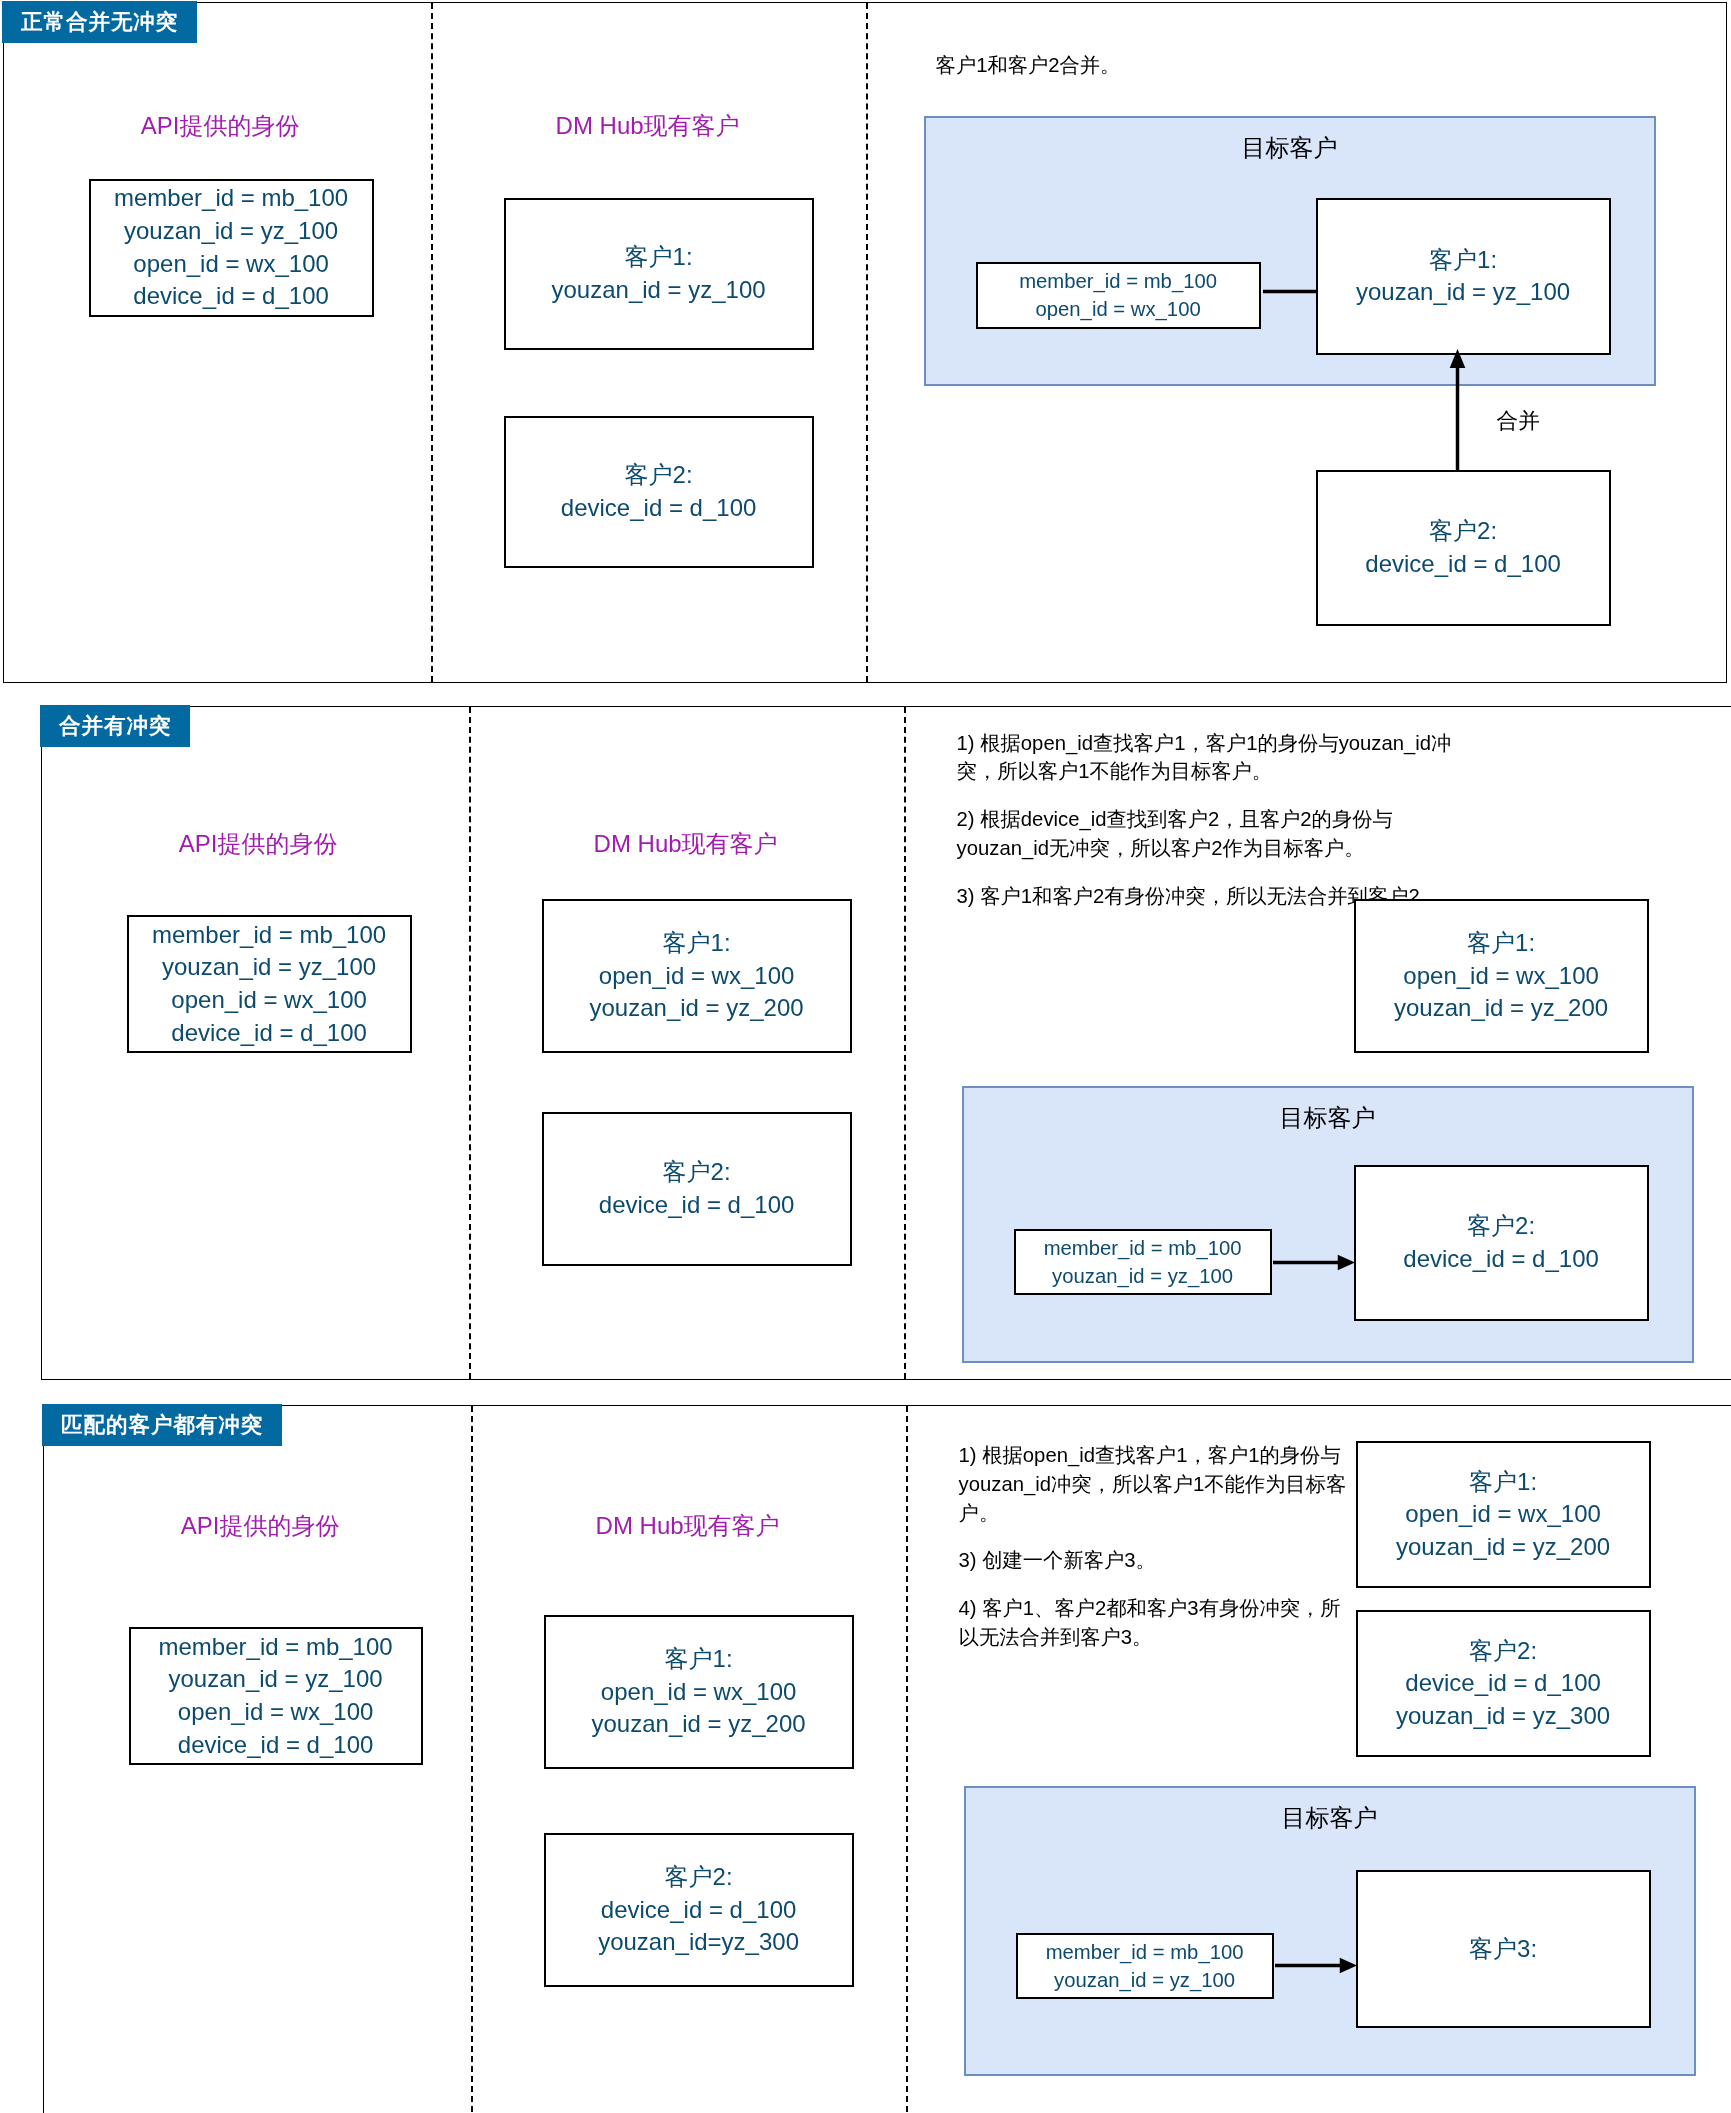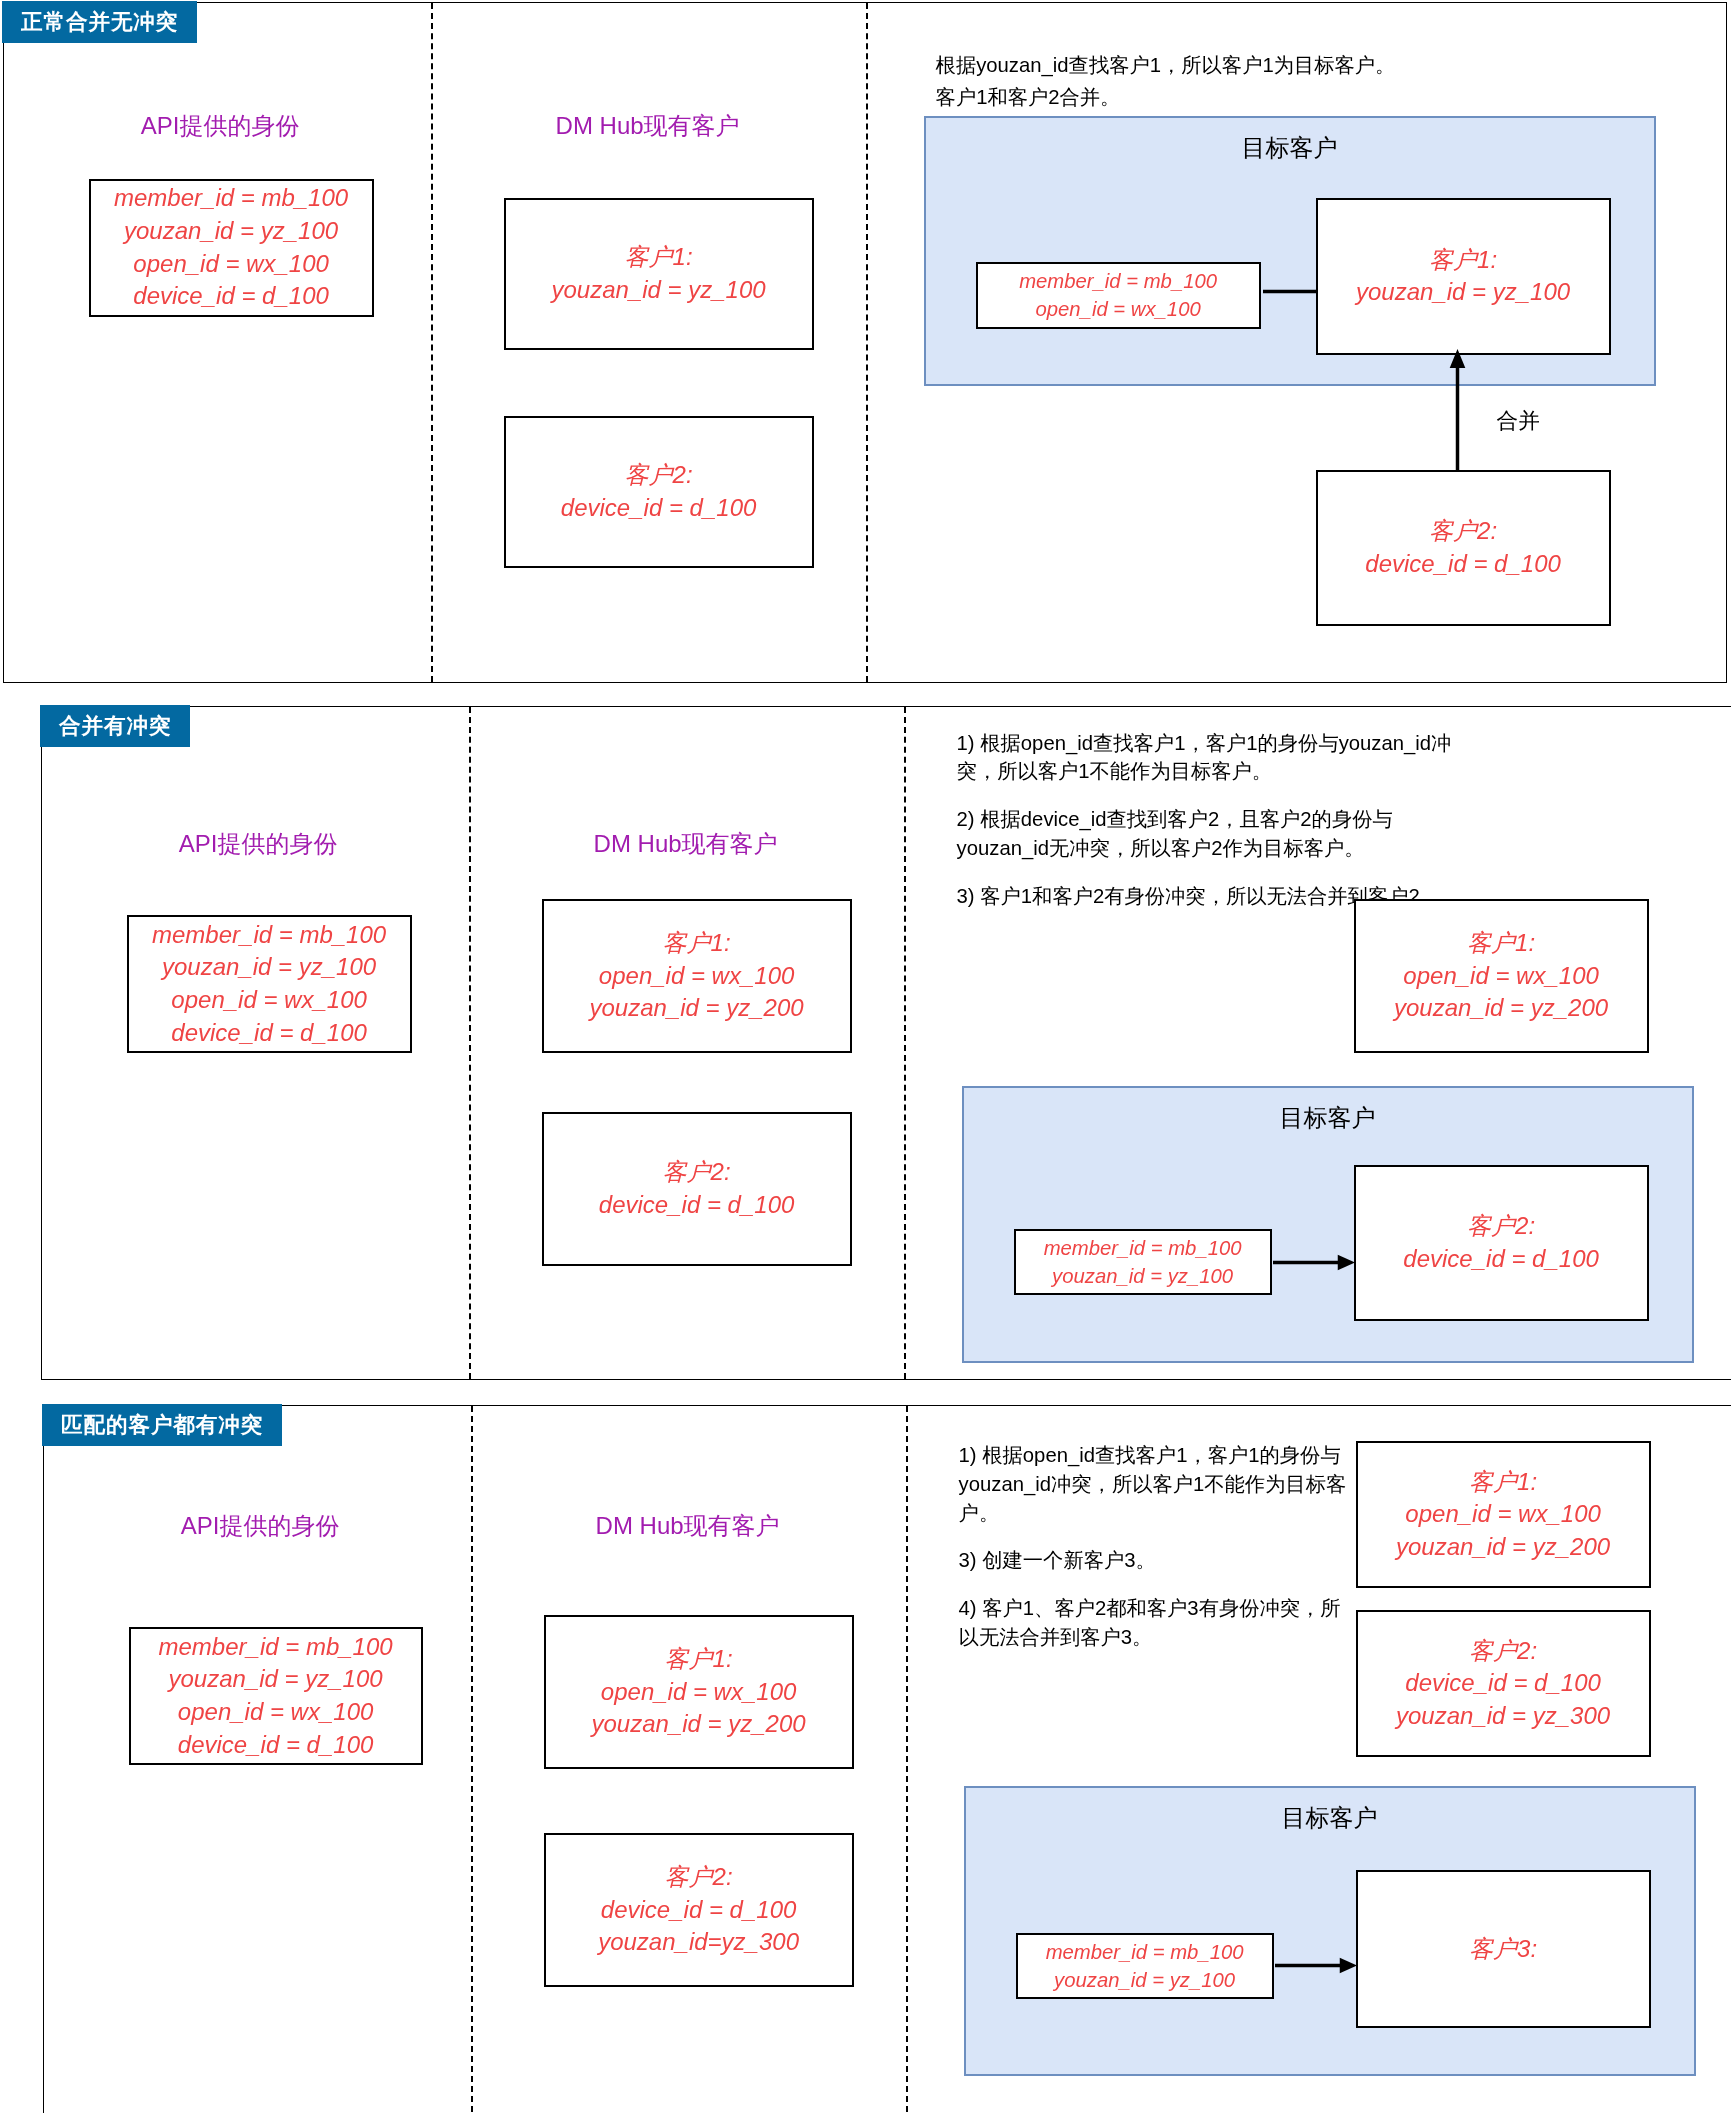--- a/index.html
+++ b/index.html
@@ -67,26 +67,25 @@
   
   .idbox {
     position: absolute;
     border: 2.6px solid #000000;
     background: #ffffff;
     box-sizing: border-box;
     display: flex;
     flex-direction: column;
     align-items: center;
     justify-content: center;
-    color: #ef4444;
+    color: #0c4a6e;
     font-size: 24px;
     line-height: 1.36;
     text-align: center;
     white-space: nowrap;
-    font-style: italic;
   }
   .idbox .line { display: block; }
 
   
   .note {
     position: absolute;
     color: #000000;
     font-size: 20.3px;
     line-height: 1.42;
   }
@@ -147,21 +146,20 @@
   <div class="idbox" style="left:500px; top:195px; width:310px; height:152px;">
     <span class="line">客户1:</span>
     <span class="line">youzan_id = yz_100</span>
   </div>
   <div class="idbox" style="left:500px; top:413px; width:310px; height:152px;">
     <span class="line">客户2:</span>
     <span class="line">device_id = d_100</span>
   </div>
 
   <div class="note" style="left:932px; top:48px; width:761px;">
-    <p style="margin-bottom:3.5px;">根据youzan_id查找客户1，所以客户1为目标客户。</p>
     <p>客户1和客户2合并。</p>
   </div>
 
   <div class="target-panel" style="left:920px; top:113px; width:732px; height:270px;">
     <div class="panel-title">目标客户</div>
   </div>
   <div class="idbox small" style="left:972px; top:259px; width:285px; height:67px;">
     <span class="line">member_id = mb_100</span>
     <span class="line">open_id = wx_100</span>
   </div>

